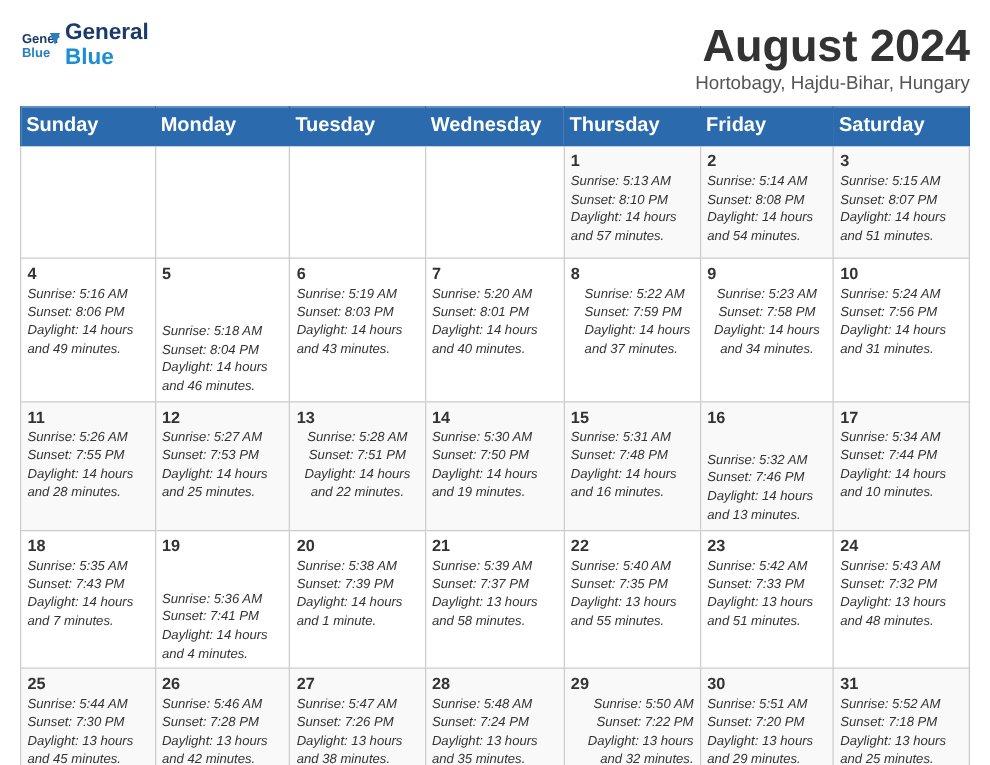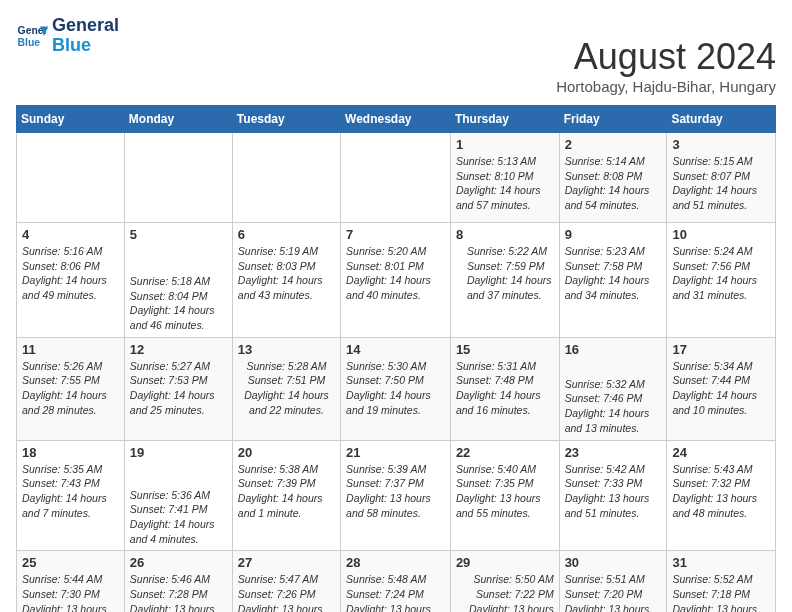--- a/index.html
+++ b/index.html
@@ -33,39 +33,38 @@
     .logo-icon {
       width: 32px;
       height: 32px;
     }
     .title-block {
       text-align: right;
     }
     .month-title {
       font-size: 36px;
       color: #333;
-      font-weight: normal;
-      margin-top: 20px;
+      font-weight: bold;
     }
     .subtitle {
       font-size: 15px;
       color: #555;
     }
     table {
       width: 100%;
       border-collapse: collapse;
       font-size: 11px;
     }
     thead tr th {
       background-color: #2a6aad;
       color: #fff;
       padding: 6px 4px;
       text-align: left;
       font-weight: bold;
-      font-size: 12px;
+      font-size: 16px;
       border: 1px solid #2a6aad;
       margin-left: 18px;
     }
     tbody tr td {
       border: 1px solid #ccc;
       vertical-align: top;
       padding: 4px 5px;
       min-height: 70px;
       height: 90px;
       width: 113px;
@@ -184,21 +183,21 @@
         </td>
         <td>
           <span class="day-number">8</span>
           <div class="day-info" style="white-space: pre-line; margin-left: 11px;">Sunrise: 5:22 AM
 Sunset: 7:59 PM
 Daylight: 14 hours
 and 37 minutes.</div>
         </td>
         <td>
           <span class="day-number">9</span>
-          <div class="day-info" style="white-space: pre-line;">Sunrise: 5:23 AM
+          <div class="day-info" style="white-space: pre-line; text-align: center;">Sunrise: 5:23 AM
 Sunset: 7:58 PM
 Daylight: 14 hours
 and 34 minutes.</div>
         </td>
         <td>
           <span class="day-number">10</span>
           <div class="day-info" style="white-space: pre-line;">Sunrise: 5:24 AM
 Sunset: 7:56 PM
 Daylight: 14 hours
 and 31 minutes.</div>

